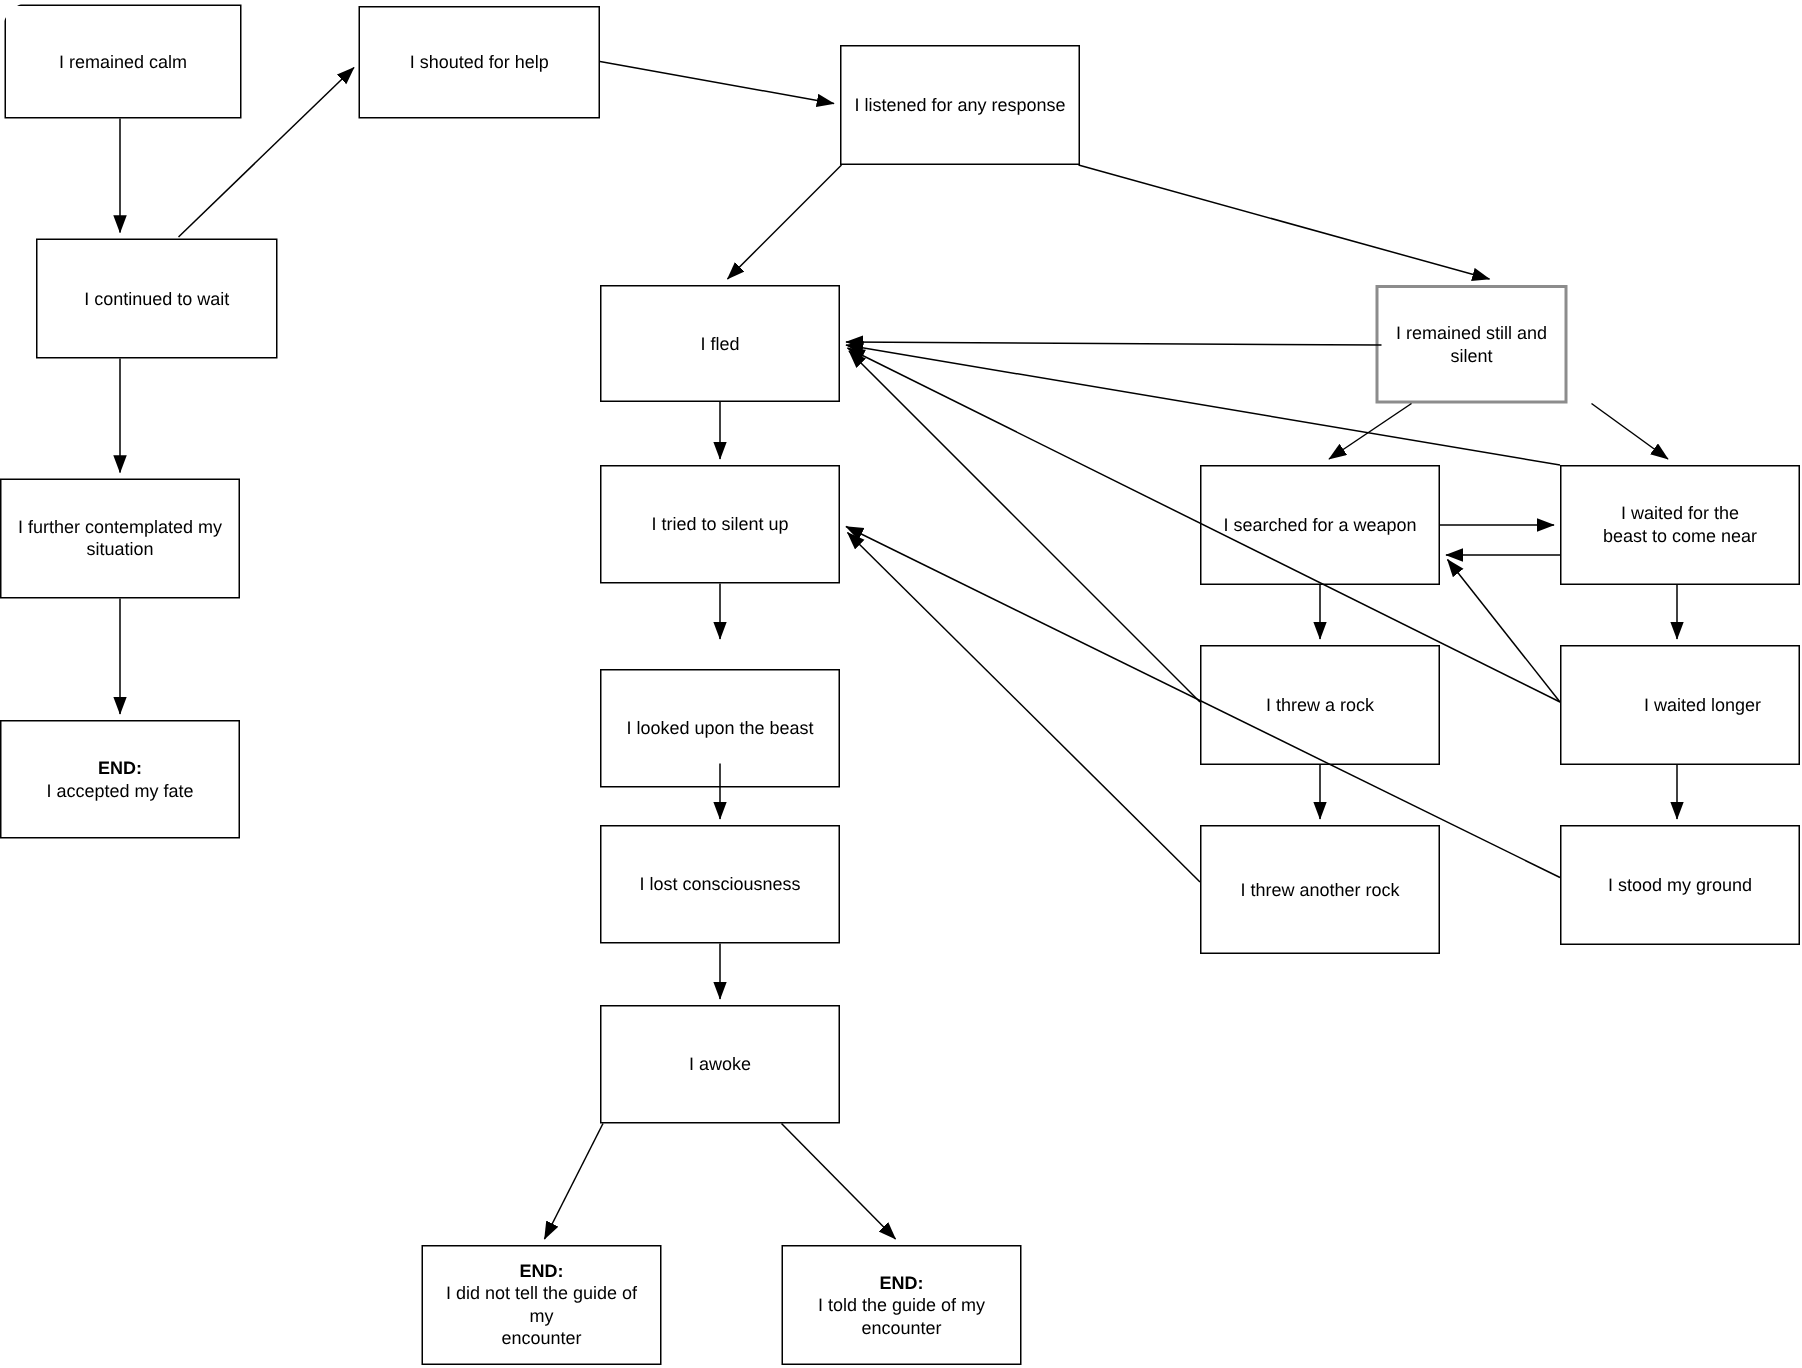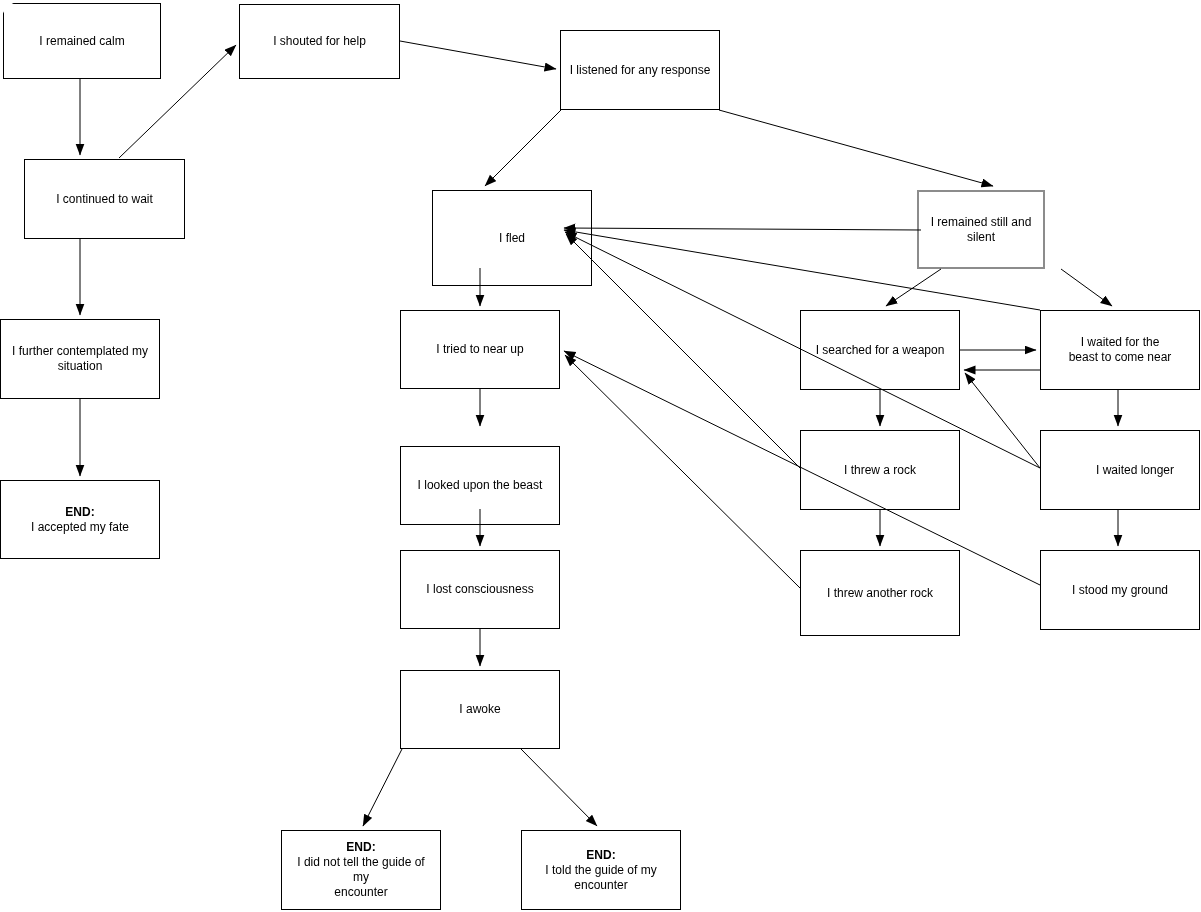--- a/index.html
+++ b/index.html
@@ -65,39 +65,39 @@
       <div class="node" style="left: 560px; top: 30px; width: 160px; height: 80px;">
         <div>
           <div>I listened for any response</div>
         </div>
       </div>
       <div class="node" style="left: 0px; top: 159px; width: 161px; height: 80px; margin-left: 24px;">
         <div>
           <div>I continued to wait</div>
         </div>
       </div>
-      <div class="node" style="left: 400px; top: 190px; width: 160px; height: 96px; margin-left: 32px;">
+      <div class="node" style="left: 400px; top: 190px; width: 160px; height: 78px;">
         <div>
           <div>I fled</div>
         </div>
       </div>
       <div class="node node-gray" style="left: 917px; top: 190px; width: 128px; height: 79px;">
         <div>
           <div>I remained still and silent</div>
         </div>
       </div>
       <div class="node" style="left: 0px; top: 319px; width: 160px; height: 80px;">
         <div>
           <div>I further contemplated my</div>
           <div>situation</div>
         </div>
       </div>
       <div class="node" style="left: 400px; top: 310px; width: 160px; height: 79px;">
         <div>
-          <div>I tried to near up</div>
+          <div>I tried to silent up</div>
         </div>
       </div>
       <div class="node" style="left: 800px; top: 310px; width: 160px; height: 80px;">
         <div>
           <div>I searched for a weapon</div>
         </div>
       </div>
       <div class="node" style="left: 1040px; top: 310px; width: 160px; height: 80px;">
         <div>
           <div>I waited for the</div>

